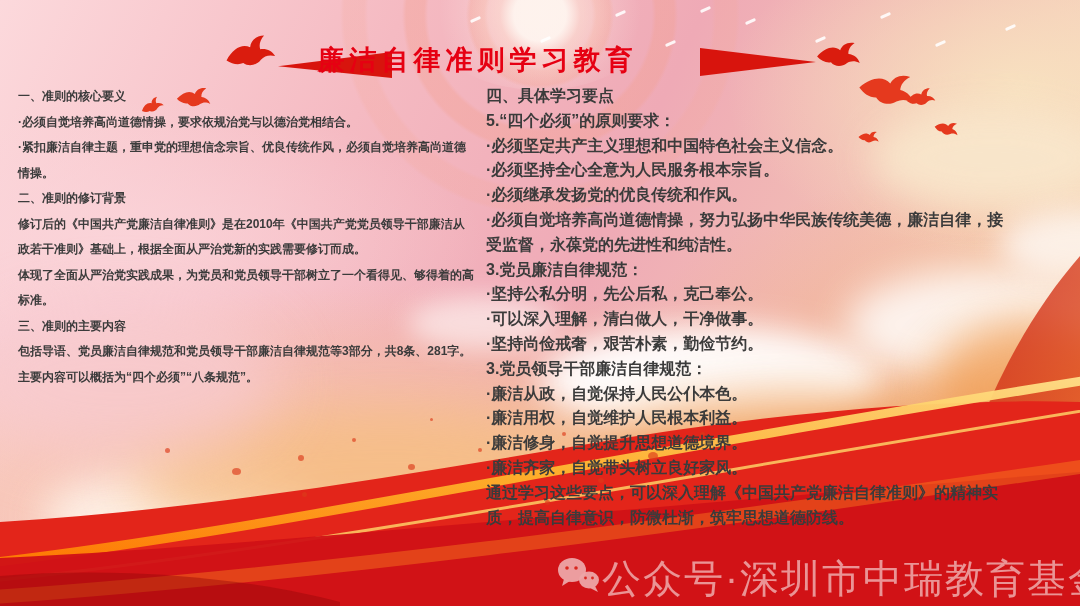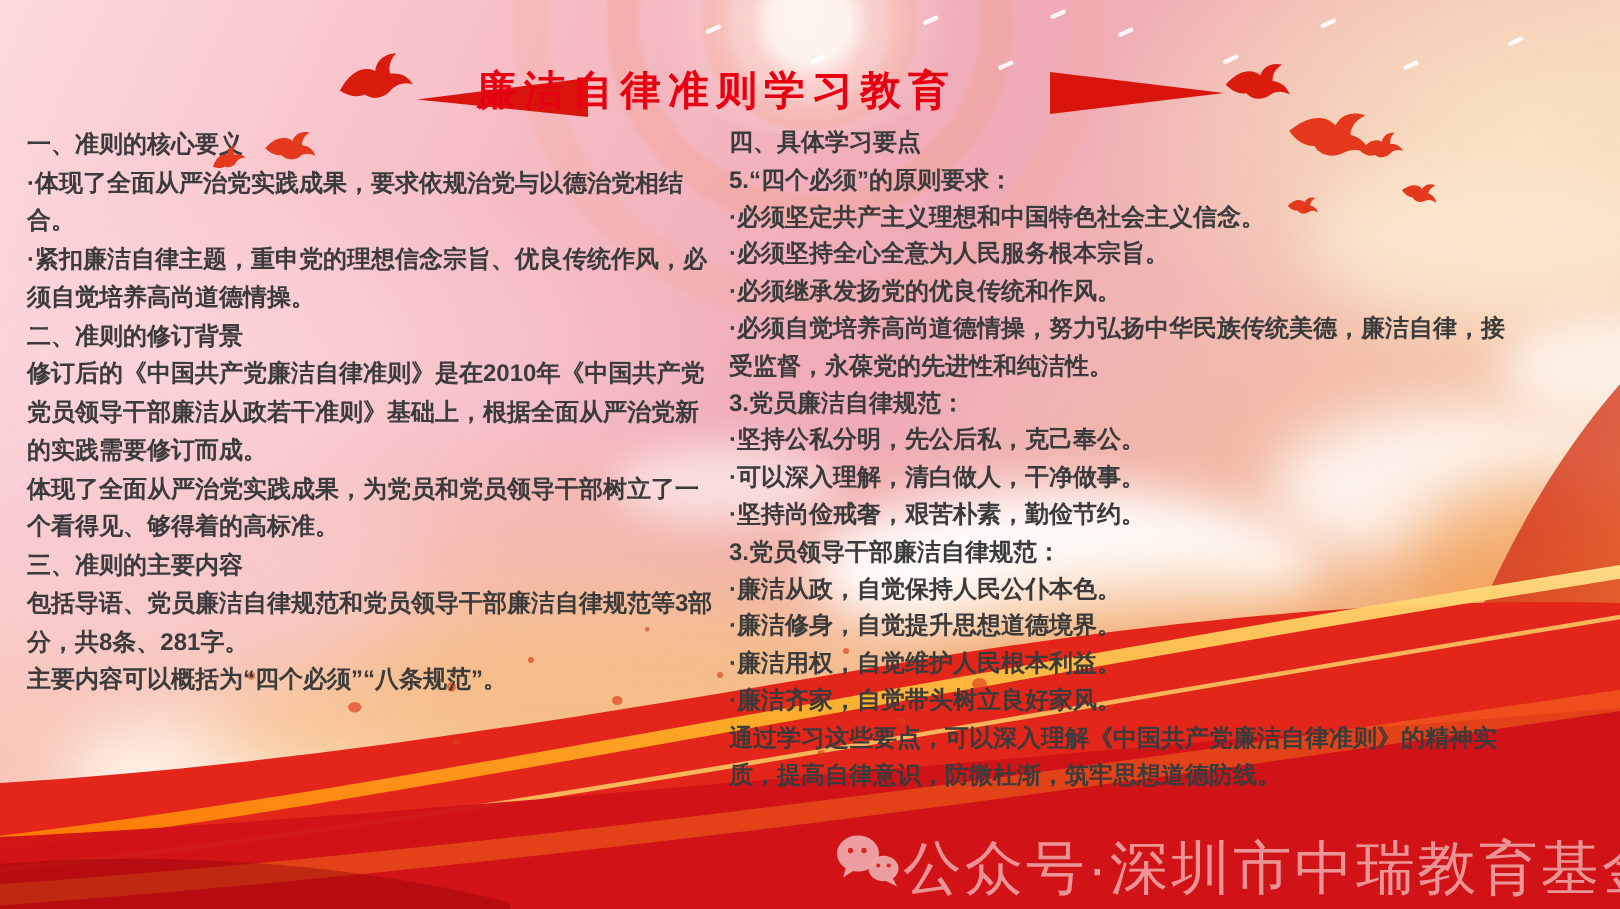--- a/index.html
+++ b/index.html
@@ -25,21 +25,21 @@
   .bird svg{display:block;width:100%;height:auto;}
   .pennant{position:absolute;background:#d8140d;z-index:38;}
   .pennant-left{left:278px;top:52px;width:114px;height:26px;clip-path:polygon(0 55%,100% 0,100% 100%);}
   .pennant-right{left:700px;top:48px;width:116px;height:28px;clip-path:polygon(0 0,0 100%,100% 50%);}
   .title{
     position:absolute;left:0;top:42px;width:955px;text-align:center;z-index:45;
     font-size:27px;font-weight:900;color:#e60012;letter-spacing:5px;margin:0;
   }
   .col{position:absolute;z-index:30;color:#3b3b3b;font-weight:700;}
   .col p{margin:0;}
-  .col-left{left:18px;top:84px;width:458px;font-size:16px;line-height:25.5px;}
+  .col-left{left:18px;top:84px;width:458px;font-size:12px;line-height:25.5px;}
   .col-right{left:486px;top:84px;width:522px;font-size:16px;line-height:24.8px;}
   .footer{
     position:absolute;left:556px;top:552px;z-index:50;display:flex;align-items:center;gap:0;
     color:rgba(255,255,255,.55);font-size:39px;letter-spacing:2px;font-weight:400;white-space:nowrap;
   }
   .wicon{display:inline-block;opacity:.62;}
   .emblem{position:absolute;z-index:1;}
 </style>
 </head>
 <body>
@@ -148,21 +148,21 @@
   <div class="bird" style="left:934px;top:120px;width:26px;transform:rotate(18deg);">
     <svg viewBox="0 0 64 40">
         <path fill="#e5391e" d="M2 26 C 12 12 24 8 33 14 C 35 6 42 1 52 2 C 46 7 44 13 45 18 C 53 18 59 22 62 29 C 55 26 49 27 44 31 C 38 37 28 38 22 32 C 15 34 8 31 2 26 Z"></path>
       </svg>
   </div>
 
   <h1 class="title">廉洁自律准则学习教育</h1>
 
   <div class="col col-left">
     <p>一、准则的核心要义</p>
-    <p>·体现了全面从严治党实践成果，要求依规治党与以德治党相结合。</p>
+    <p>·必须自觉培养高尚道德情操，要求依规治党与以德治党相结合。</p>
     <p>·紧扣廉洁自律主题，重申党的理想信念宗旨、优良传统作风，必须自觉培养高尚道德情操。</p>
     <p>二、准则的修订背景</p>
     <p>修订后的《中国共产党廉洁自律准则》是在2010年《中国共产党党员领导干部廉洁从政若干准则》基础上，根据全面从严治党新的实践需要修订而成。</p>
     <p>体现了全面从严治党实践成果，为党员和党员领导干部树立了一个看得见、够得着的高标准。</p>
     <p>三、准则的主要内容</p>
     <p>包括导语、党员廉洁自律规范和党员领导干部廉洁自律规范等3部分，共8条、281字。</p>
     <p>主要内容可以概括为“四个必须”“八条规范”。</p>
   </div>
 
   <div class="col col-right">
@@ -171,22 +171,22 @@
     <p>·必须坚定共产主义理想和中国特色社会主义信念。</p>
     <p>·必须坚持全心全意为人民服务根本宗旨。</p>
     <p>·必须继承发扬党的优良传统和作风。</p>
     <p>·必须自觉培养高尚道德情操，努力弘扬中华民族传统美德，廉洁自律，接受监督，永葆党的先进性和纯洁性。</p>
     <p>3.党员廉洁自律规范：</p>
     <p>·坚持公私分明，先公后私，克己奉公。</p>
     <p>·可以深入理解，清白做人，干净做事。</p>
     <p>·坚持尚俭戒奢，艰苦朴素，勤俭节约。</p>
     <p>3.党员领导干部廉洁自律规范：</p>
     <p>·廉洁从政，自觉保持人民公仆本色。</p>
+    <p>·廉洁用权，自觉维护人民根本利益。</p>
     <p>·廉洁修身，自觉提升思想道德境界。</p>
-    <p>·廉洁用权，自觉维护人民根本利益。</p>
     <p>·廉洁齐家，自觉带头树立良好家风。</p>
     <p>通过学习这些要点，可以深入理解《中国共产党廉洁自律准则》的精神实质，提高自律意识，防微杜渐，筑牢思想道德防线。</p>
   </div>
 
   <div class="footer">
     <span class="wicon">
       <svg width="46" height="38" viewBox="0 0 46 38">
         <ellipse cx="16" cy="14" rx="14" ry="12" fill="rgba(255,255,255,.95)"></ellipse>
         <path d="M8 23 L6 30 L14 25 Z" fill="rgba(255,255,255,.95)"></path>
         <circle cx="11" cy="12" r="1.8" fill="#df3526"></circle>

